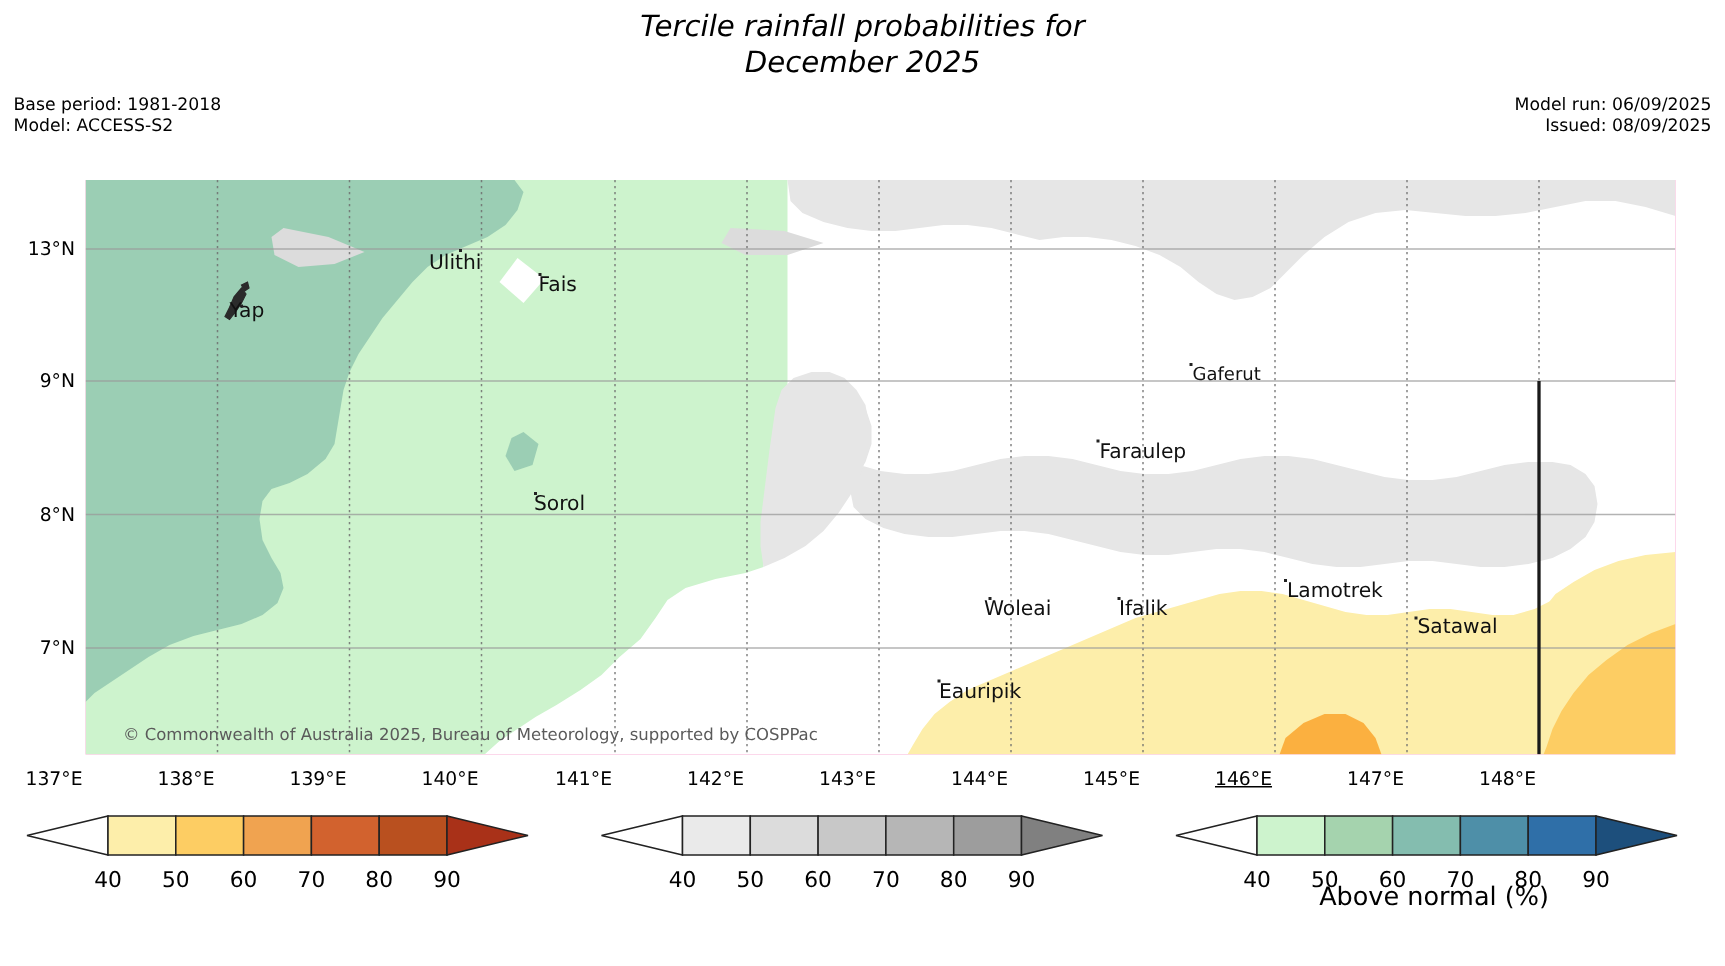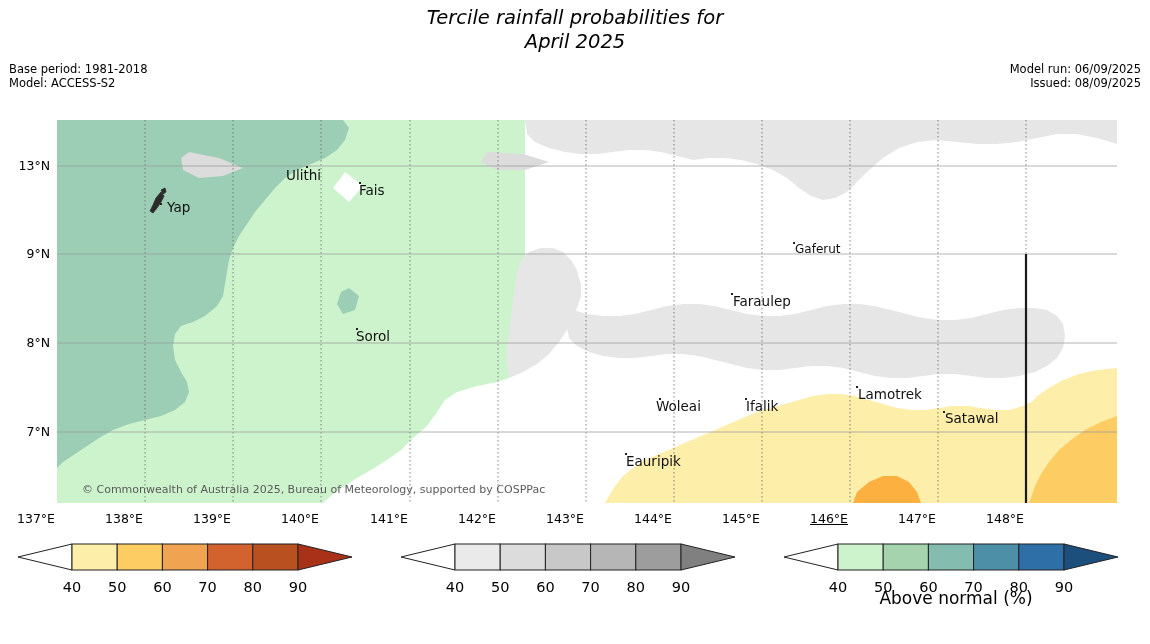--- a/index.html
+++ b/index.html
@@ -76,21 +76,21 @@
   .cbar-title {
     position: absolute; top: 50px; width: 100%;
     text-align: center; font-size: 17px;
   }
 </style>
 </head>
 <body>
 
 <div id="title-block">
   <div id="title-line1">Tercile rainfall probabilities for</div>
-  <div id="title-line2">April 2025</div>
+  <div id="title-line2">December 2025</div>
 </div>
 
 <div id="meta-left">
   <div>Base period: 1981-2018</div>
   <div>Model: ACCESS-S2</div>
 </div>
 
 <div id="meta-right">
   <div>Model run: 06/09/2025</div>
   <div>Issued: 08/09/2025</div>
@@ -198,21 +198,21 @@
       <path fill="#2b2b2b" stroke="#2b2b2b" stroke-width="0.8" d="M99,78 L104,72 L107,76 L104,82 L100,88 L96,93 L93,91
                L96,85 Z M104,70 L108,68 L109,72 L106,74 Z"></path>
     </g>
     </svg>
 
   <div id="place-layer">
       <div style="position: absolute; white-space: nowrap; font-size: 13.5px; color: rgb(17, 17, 17); left: 229px; top: 47px;">Ulithi</div>
       <div style="position: absolute; width: 2px; height: 2px; background: rgb(34, 34, 34); left: 249px; top: 46px;"></div>
       <div style="position: absolute; white-space: nowrap; font-size: 13.5px; color: rgb(17, 17, 17); left: 302px; top: 62px;">Fais</div>
       <div style="position: absolute; width: 2px; height: 2px; background: rgb(34, 34, 34); left: 302px; top: 62px;"></div>
-      <div style="position: absolute; white-space: nowrap; font-size: 13.5px; color: rgb(17, 17, 17); left: 110px; top: 79px;">Yap</div>
+      <div style="position: absolute; white-space: nowrap; font-size: 13.5px; color: rgb(17, 17, 17); left: 96px; top: 79px;">Yap</div>
       <div style="position: absolute; width: 2px; height: 2px; background: rgb(34, 34, 34); left: 103px; top: 83px;"></div>
       <div style="position: absolute; white-space: nowrap; font-size: 13.5px; color: rgb(17, 17, 17); left: 299px; top: 208px;">Sorol</div>
       <div style="position: absolute; width: 2px; height: 2px; background: rgb(34, 34, 34); left: 299px; top: 208px;"></div>
       <div style="position: absolute; white-space: nowrap; font-size: 12px; color: rgb(17, 17, 17); left: 738px; top: 122px;">Gaferut</div>
       <div style="position: absolute; width: 2px; height: 2px; background: rgb(34, 34, 34); left: 736px; top: 122px;"></div>
       <div style="position: absolute; white-space: nowrap; font-size: 13.5px; color: rgb(17, 17, 17); left: 676px; top: 173px;">Faraulep</div>
       <div style="position: absolute; width: 2px; height: 2px; background: rgb(34, 34, 34); left: 674px; top: 173px;"></div>
       <div style="position: absolute; white-space: nowrap; font-size: 13.5px; color: rgb(17, 17, 17); left: 599px; top: 278px;">Woleai</div>
       <div style="position: absolute; width: 2px; height: 2px; background: rgb(34, 34, 34); left: 602px; top: 278px;"></div>
       <div style="position: absolute; white-space: nowrap; font-size: 13.5px; color: rgb(17, 17, 17); left: 689px; top: 278px;">Ifalik</div>

